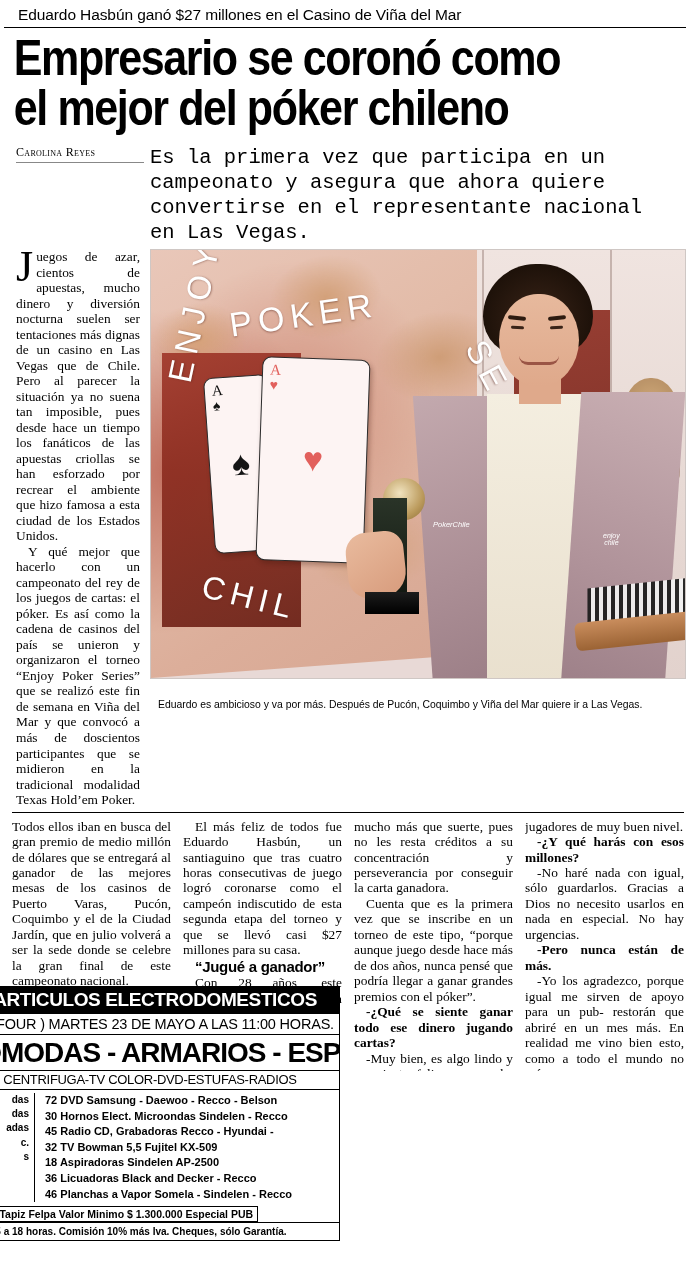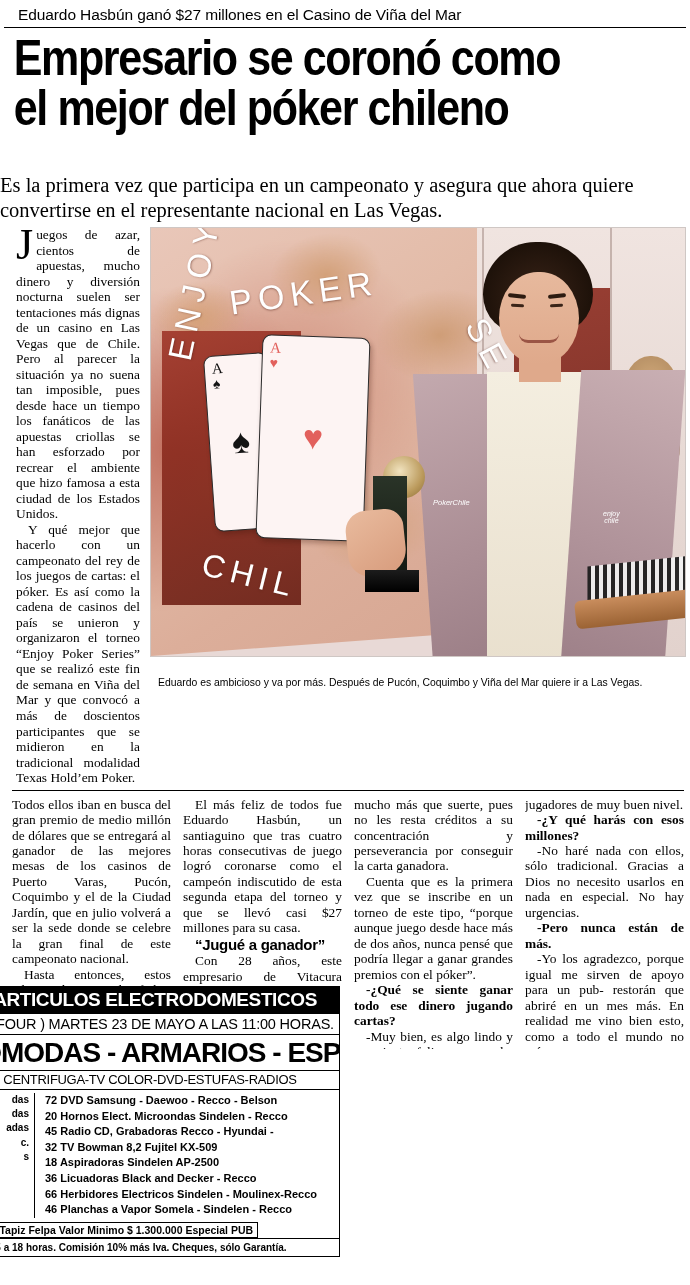--- a/index.html
+++ b/index.html
@@ -45,25 +45,24 @@
     font-family: "Liberation Serif", serif;
     font-variant: small-caps;
     font-size: 12px;
     letter-spacing: 0.3px;
     padding-bottom: 2px;
     border-bottom: 1px solid #888;
     width: 128px;
   }
   .deck {
     flex: 1;
-    font-family: Liberation Serif, serif;
+    font-family: Liberation Mono, monospace;
     font-size: 20.5px;
     line-height: 1.22;
     padding-right: 28px;
-    margin-top: 28px;
   }
 
   
   .topbody { display: flex; margin-top: 4px; }
   .leadcol {
     width: 150px;
     padding-left: 16px;
     padding-right: 10px;
     font-size: 13.4px;
     line-height: 1.158;
@@ -339,20 +338,23 @@
 
 <div class="kicker">Eduardo Hasbún ganó $27 millones en el Casino de Viña del Mar</div>
 <div class="rule-top"></div>
 
 <div class="headline">
   <span>Empresario se coronó como</span>
   <span>el mejor del póker chileno</span>
 </div>
 
 <div class="deckrow">
+  <div class="byline-col">
+    <div class="byline">Carolina Reyes</div>
+  </div>
   <div class="deck">Es la primera vez que participa en un campeonato y asegura que ahora quiere convertirse en el representante nacional en Las Vegas.</div>
 </div>
 
 <div class="topbody">
 
   <div class="leadcol">
     <p class="first"><span class="dropcap">J</span><span>uegos de azar, cientos de apuestas, mucho dinero y diversión nocturna suelen ser tentaciones más dignas de un casino en Las Vegas que de Chile. Pero al parecer la situación ya no suena tan imposible, pues desde hace un tiempo los fanáticos de las apuestas criollas se han esforzado por recrear el ambiente que hizo famosa a esta ciudad de los Estados Unidos.</span></p>
     <p>Y qué mejor que hacerlo con un campeonato del rey de los juegos de cartas: el póker. Es así como la cadena de casinos del país se unieron y organizaron el torneo “Enjoy Poker Series” que se realizó este fin de semana en Viña del Mar y que convocó a más de doscientos participantes que se midieron en la tradicional modalidad Texas Hold’em Poker.</p>
   </div>
 
@@ -428,21 +430,21 @@
     <p class="noind">mucho más que suerte, pues no les resta créditos a su concentración y perseverancia por conseguir la carta ganadora.</p>
     <p>Cuenta que es la primera vez que se inscribe en un torneo de este tipo, “porque aunque juego desde hace más de dos años, nunca pensé que podría llegar a ganar grandes premios con el póker”.</p>
     <p class="q">-¿Qué se siente ganar todo ese dinero jugando cartas?</p>
     <p>-Muy bien, es algo lindo y me siento feliz, con mucha suerte.</p>
 
   </div>
 
   <div class="col">
     <p class="noind">jugadores de muy buen nivel.</p>
     <p class="q">-¿Y qué harás con esos millones?</p>
-    <p>-No haré nada con ellos, sólo tradicional. Gracias a Dios no necesito usarlos en nada en especial. No hay urgencias.</p>
+    <p>-No haré nada con igual, sólo guardarlos. Gracias a Dios no necesito usarlos en nada en especial. No hay urgencias.</p>
     <p class="q">-Pero nunca están de más.</p>
     <p>-Yo los agradezco, porque igual me sirven de apoyo para un pub- restorán que abriré en un mes más. En realidad me vino bien esto, como a todo el mundo no más.</p>
 
   </div>
 </div>
 
 <div class="ad">
   <div class="ad-band">- ARTICULOS ELECTRODOMESTICOS</div>
   <div class="ad-line2">RREFOUR ) MARTES 23 DE MAYO A LAS 11:00 HORAS.</div>
   <div class="ad-big">COMODAS - ARMARIOS - ESPEJOS</div>
@@ -450,25 +452,24 @@
   <div class="ad-mid">
     <div class="ad-left">
         <div>das</div>
         <div>das</div>
         <div>adas</div>
         <div>c.</div>
         <div>s</div>
       </div>
     <div class="ad-list">
         <div>72 DVD Samsung - Daewoo - Recco - Belson</div>
-        <div>20 Hornos Elect. Microondas Sindelen - Recco</div>
+        <div>30 Hornos Elect. Microondas Sindelen - Recco</div>
         <div>45 Radio CD, Grabadoras Recco - Hyundai -</div>
-        <div>32 TV Bowman 8,2 Fujitel KX-509</div>
+        <div>32 TV Bowman 5,5 Fujitel KX-509</div>
         <div>18 Aspiradoras Sindelen AP-2500</div>
         <div>36 Licuadoras Black and Decker - Recco</div>
-        <div>66 Herbidores Electricos Sindelen - Moulinex-Recco</div>
         <div>46 Planchas a Vapor Somela - Sindelen - Recco</div>
       </div>
   </div>
   <div class="ad-note">lerce Tapiz Felpa Valor Minimo $ 1.300.000 Especial PUB</div>
   <div class="ad-terms">y de 15 a 18 horas. Comisión 10% más Iva. Cheques, sólo Garantía.</div>
   
 </div>
 
 </body></html>

